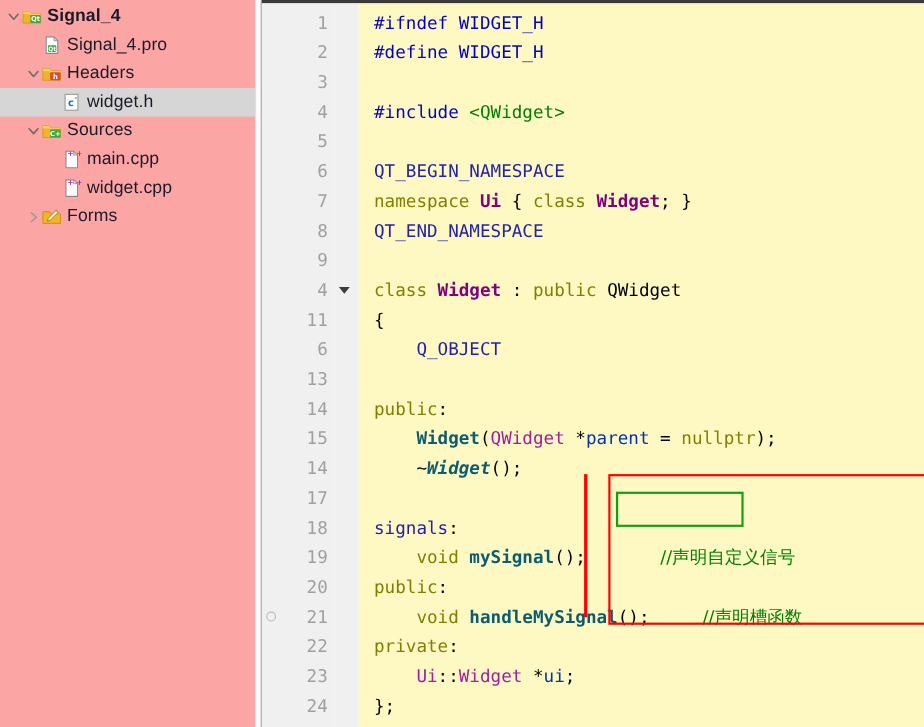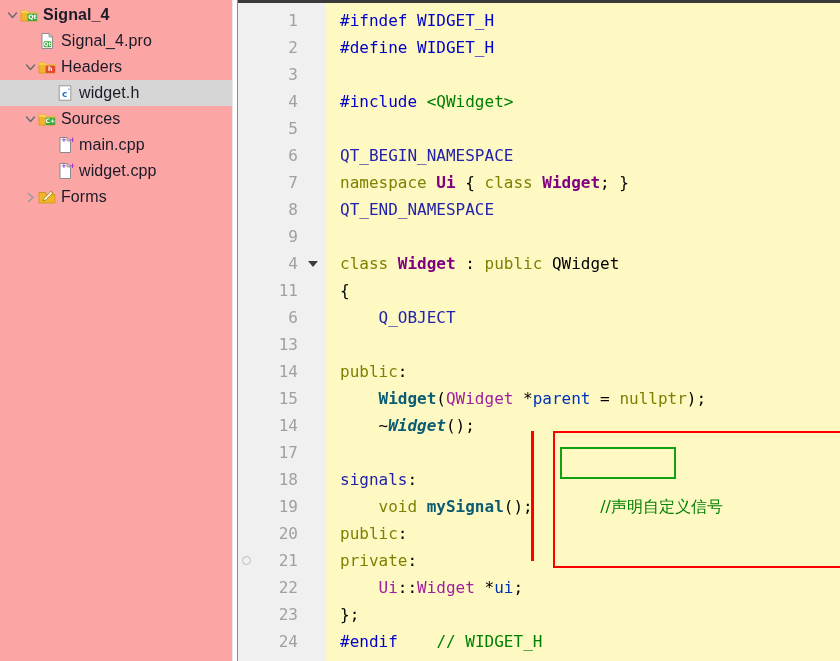--- a/index.html
+++ b/index.html
@@ -406,20 +406,21 @@
           <div class="cl"><span class="t-op">{</span></div>
           <div class="cl"><span class="t-op">    </span><span class="t-macro">Q_OBJECT</span></div>
           <div class="cl">&nbsp;</div>
           <div class="cl"><span class="t-kw">public</span><span class="t-op">:</span></div>
           <div class="cl"><span class="t-op">    </span><span class="t-fn">Widget</span><span class="t-op">(</span><span class="t-type2">QWidget</span><span class="t-op"> *</span><span class="t-var">parent</span><span class="t-op"> = </span><span class="t-num">nullptr</span><span class="t-op">);</span></div>
           <div class="cl"><span class="t-op">    ~</span><span class="t-fni">Widget</span><span class="t-op">();</span></div>
           <div class="cl">&nbsp;</div>
           <div class="cl"><span class="t-sig">signals</span><span class="t-op">:</span></div>
           <div class="cl"><span class="t-op">    </span><span class="t-kw">void </span><span class="t-fn">mySignal</span><span class="t-op">();    </span><span class="t-cmt cn">//声明自定义信号</span></div>
           <div class="cl"><span class="t-kw">public</span><span class="t-op">:</span></div>
+          <div class="cl"><span class="t-op">    </span><span class="t-kw">void </span><span class="t-fn">handleMySignal</span><span class="t-op">();  </span><span class="t-cmt cn">//声明槽函数</span></div>
           <div class="cl"><span class="t-kw">private</span><span class="t-op">:</span></div>
           <div class="cl"><span class="t-op">    </span><span class="t-type2">Ui</span><span class="t-op">::</span><span class="t-type2">Widget</span><span class="t-op"> *</span><span class="t-var">ui</span><span class="t-op">;</span></div>
           <div class="cl"><span class="t-op">};</span></div>
           <div class="cl"><span class="t-pre">#endif </span><span class="t-cmt">// WIDGET_H</span></div>
         </div>
     </div>
 
     <div id="red-stripe"></div>
     <div id="red-box"></div>
     <div id="green-box"></div>

